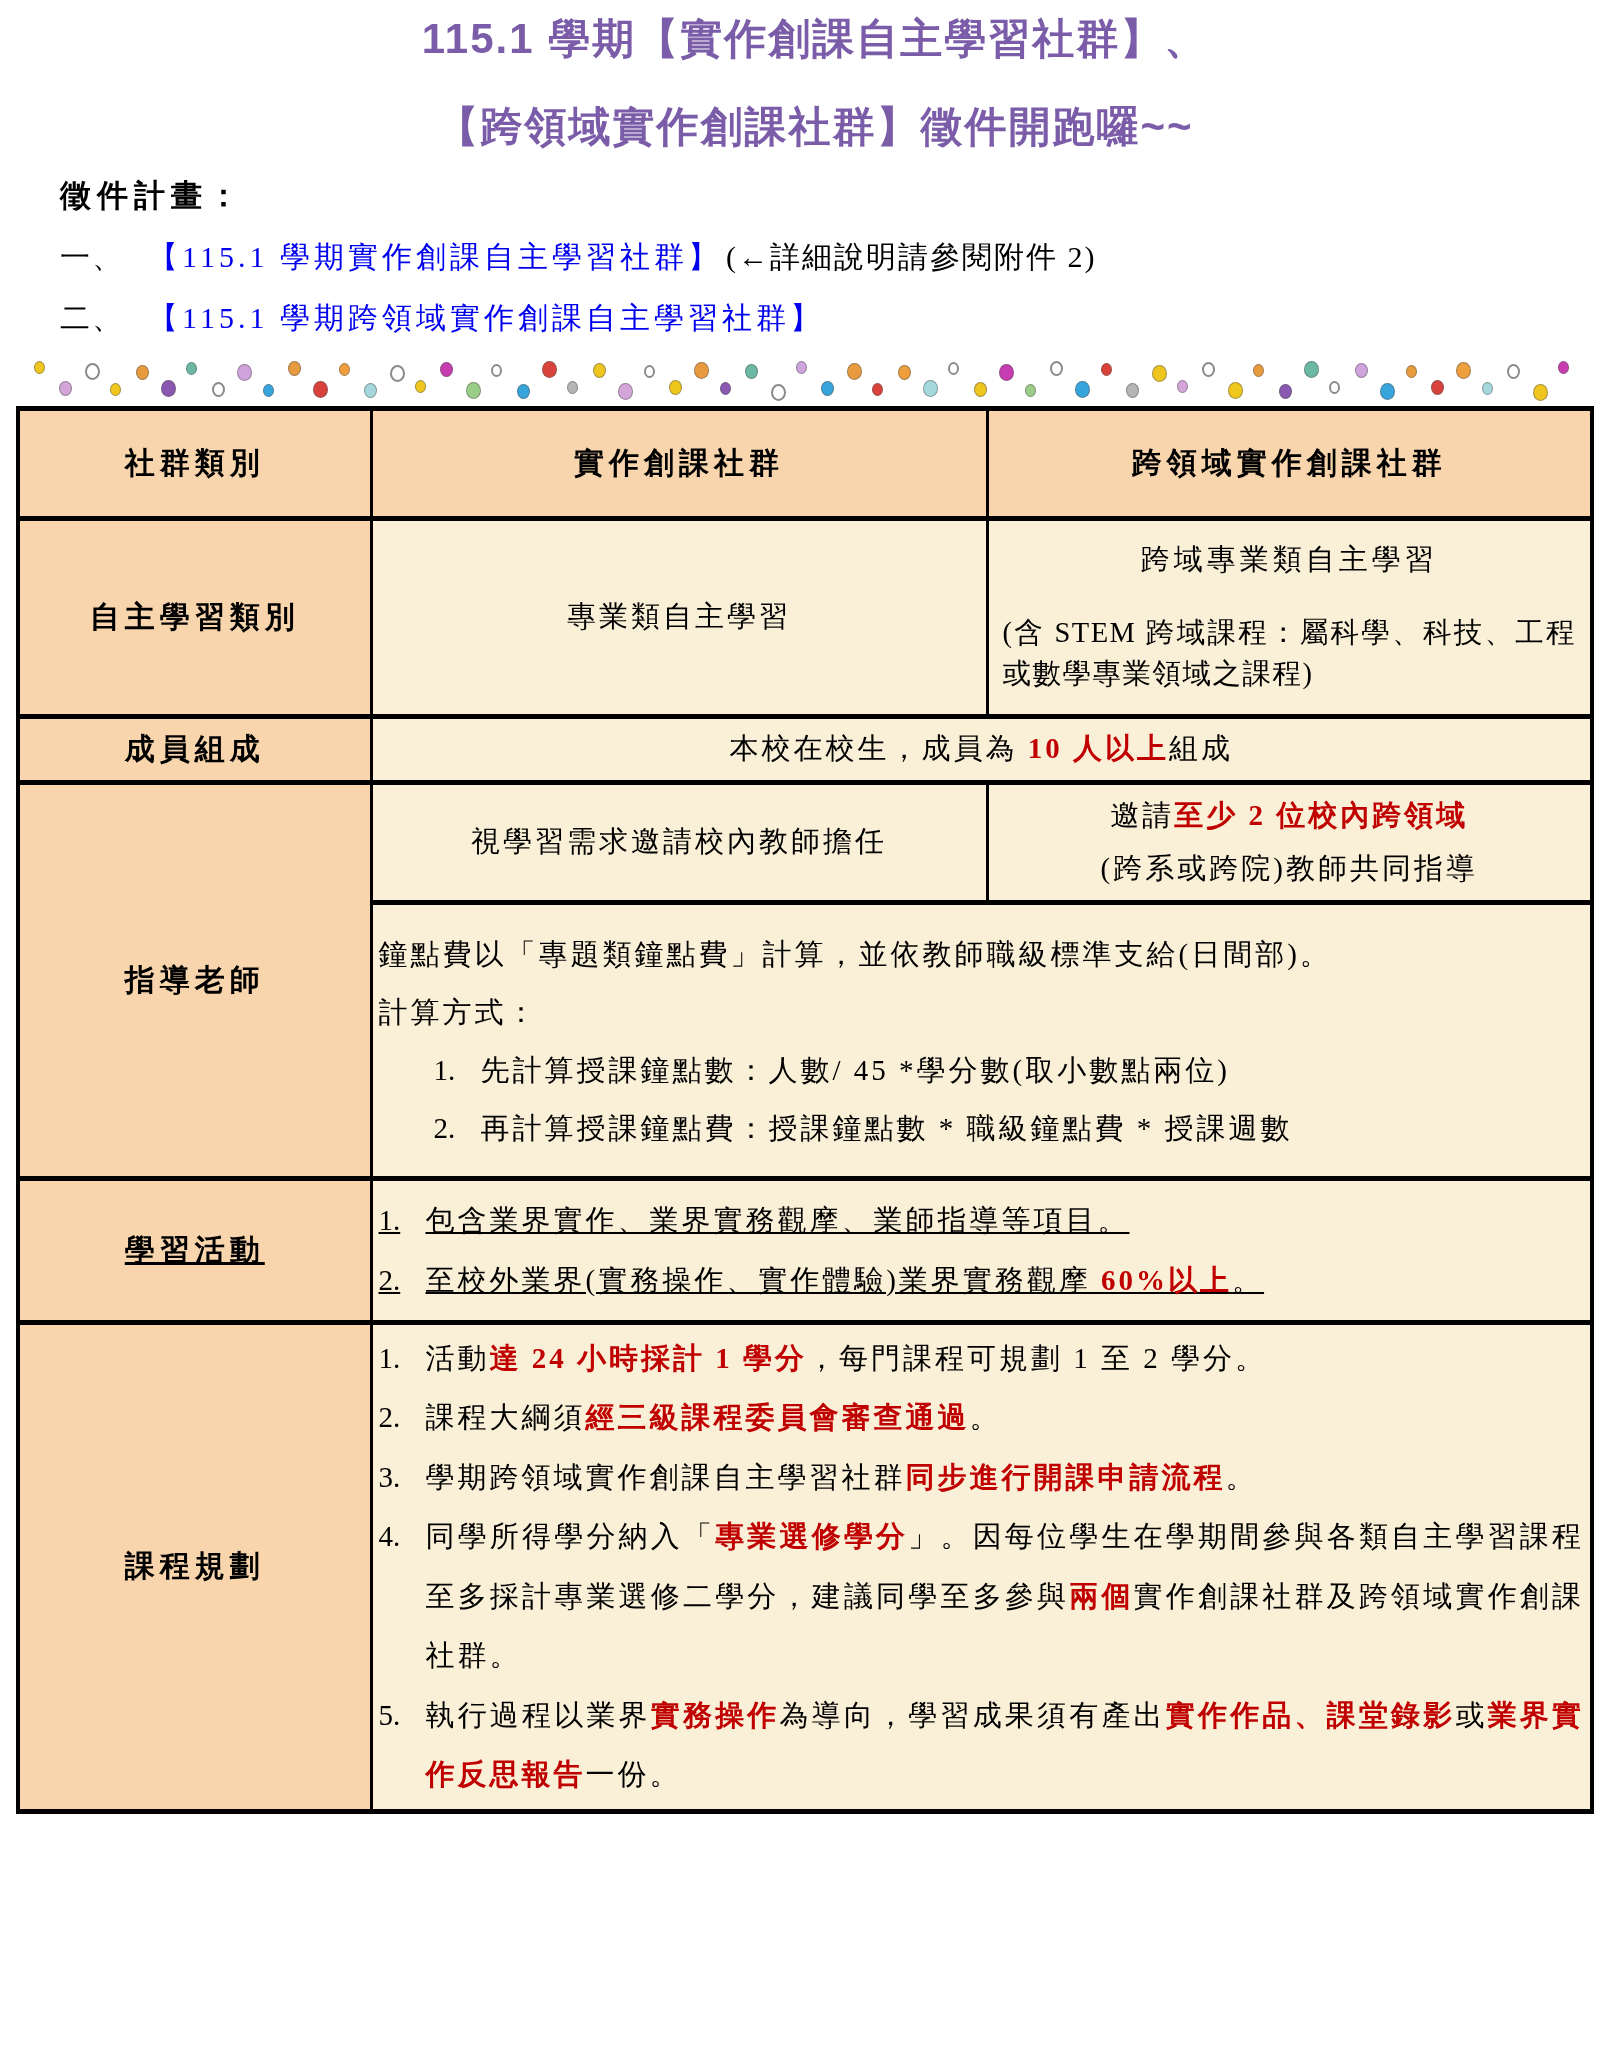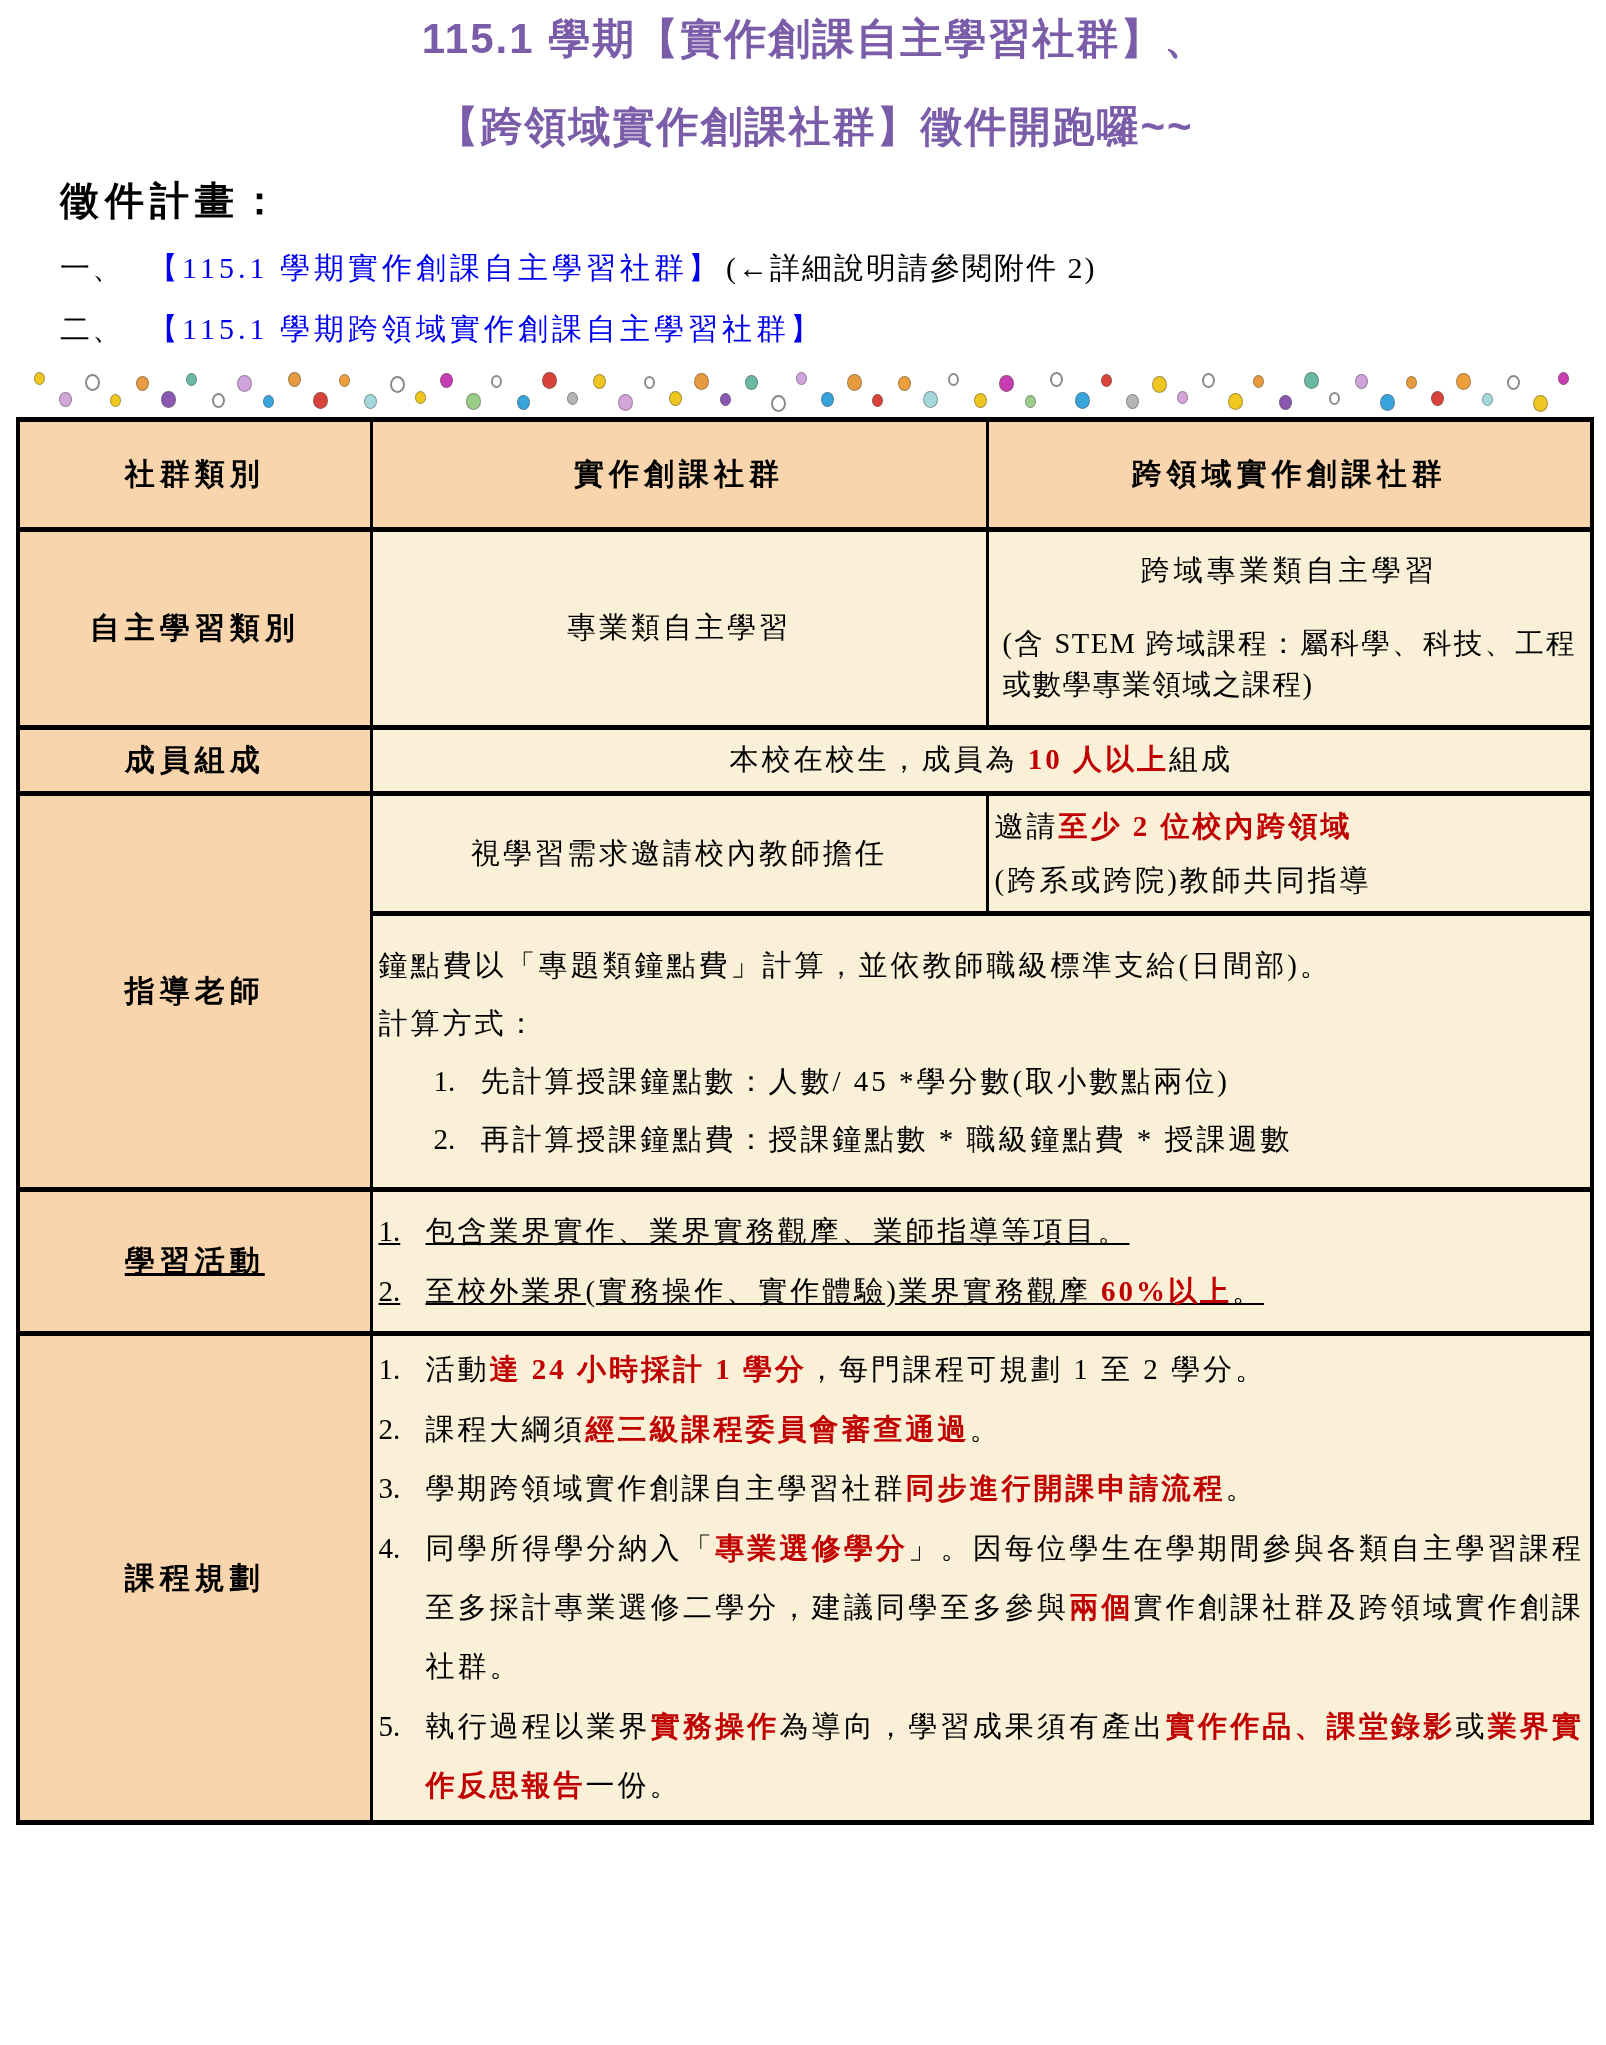--- a/index.html
+++ b/index.html
@@ -28,21 +28,21 @@
 
   
   .intro{
     margin:86px 32px 0 40px;
     font-size:30px;line-height:2.2;letter-spacing:1.5px;
     text-indent:58px;text-align:justify;
   }
 
   
   .plan{margin:24px 40px 0 60px;font-size:30px;}
-  .plan-heading{font-weight:bold;font-size:39px;letter-spacing:6px;line-height:1.4;margin-top:20px;}
+  .plan-heading{font-weight:bold;font-size:31px;letter-spacing:6px;line-height:1.4;margin-top:20px;}
   .plan-item{display:flex;align-items:baseline;margin-top:16px;line-height:1.5;}
   .plan-num{flex:none;width:88px;letter-spacing:2px;}
   .plan-link{color:var(--blue);text-decoration:none;letter-spacing:4px;cursor:pointer;}
   .plan-note{letter-spacing:2px;margin-left:4px;}
 
   
   .divider{position:relative;height:46px;margin:18px 0 2px 10px;}
   .dot{position:absolute;border-radius:50%;}
 
   
@@ -66,21 +66,21 @@
   .r-type{height:198px;}
   .r-members{height:66px;}
   .r-adv-a{height:108px;}
   .r-adv-b{height:276px;}
   .r-act{height:144px;text-decoration:underline;}
   .r-cur{height:456px;}
   .cell-center{text-align:center;}
   .cell-type-cross{padding:12px 10px;}
   .tc1{text-align:center;letter-spacing:4px;margin-bottom:32px;}
   .tc2{text-align:justify;line-height:1.45;letter-spacing:1.5px;font-size:28.5px;padding:0 8px;}
-  .cell-adv-cross{line-height:1.85;letter-spacing:2px;padding:6px 8px;}
+  .cell-adv-cross{text-align:center;line-height:1.85;letter-spacing:2px;padding:6px 8px;}
   .ac1{white-space:nowrap;}
   .cell-fee{padding:16px 14px 16px 22px;line-height:2.0;letter-spacing:2.5px;text-align:left;}
   .fee-list{padding-left:55px;}
   .cell-list{padding:12px 16px 12px 30px;line-height:2.05;letter-spacing:2.5px;text-align:left;}
   .li{display:flex;align-items:flex-start;}
   .li-num{flex:none;width:47px;letter-spacing:0;}
   .li-body{flex:1;text-align:justify;}
   .red{color:var(--red);font-weight:bold;}
 </style>
 </head>

